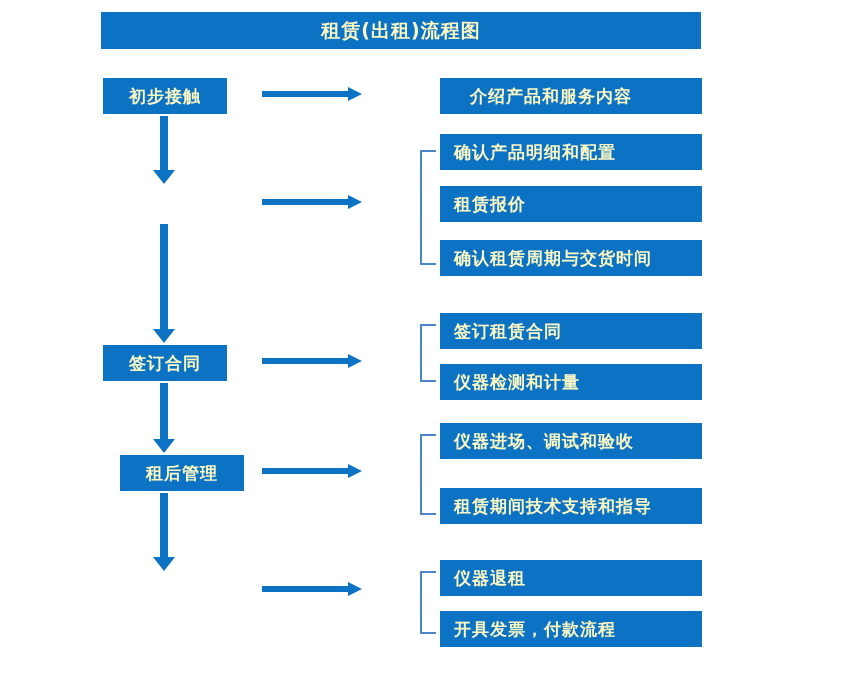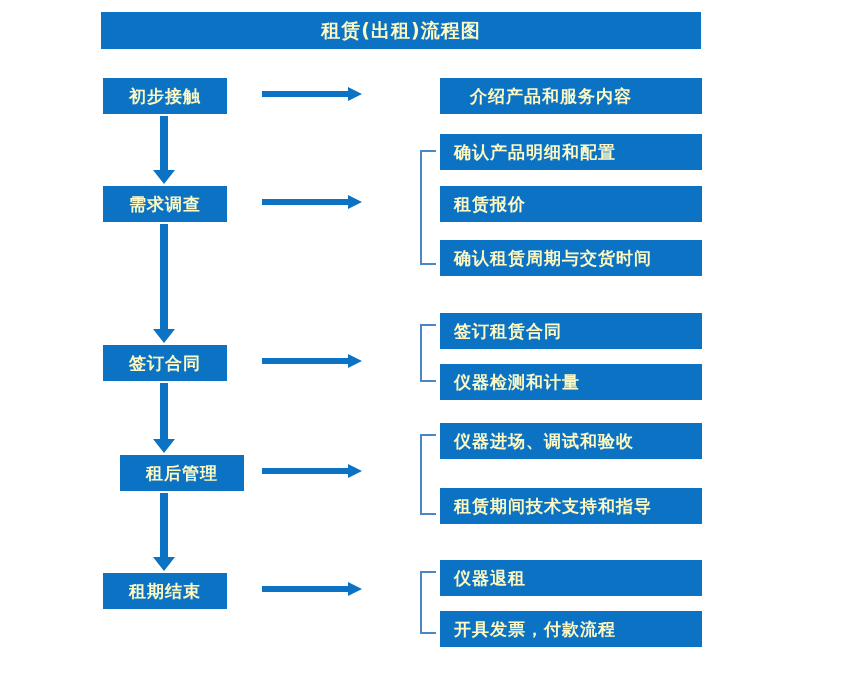--- a/index.html
+++ b/index.html
@@ -69,24 +69,22 @@
   svg { display: block; overflow: visible; }
 </style>
 </head>
 <body>
 
 <div id="canvas">
 
   <div class="box title-bar">租赁(出租)流程图</div>
 
   <div class="box stage-box" style="left:103px; top:78px;">初步接触</div>
-  <div class="box stage-box" style="left:103px; top:186px;">需求调查</div>
   <div class="box stage-box" style="left:103px; top:345px;">签订合同</div>
   <div class="box stage-box" style="left:120px; top:455px;">租后管理</div>
-  <div class="box stage-box" style="left:103px; top:573px;">租期结束</div>
 
   <div class="arrow-v" style="left:149px; top:116px; height:68px;">
     <svg width="30" height="68" viewBox="0 0 30 68">
       <polygon points="11,0 19,0 19,54 26,54 15,68 4,54 11,54" fill="#0b72c4"></polygon>
     </svg>
   </div>
   <div class="arrow-v" style="left:149px; top:224px; height:119px;">
     <svg width="30" height="119" viewBox="0 0 30 119">
       <polygon points="11,0 19,0 19,105 26,105 15,119 4,105 11,105" fill="#0b72c4"></polygon>
     </svg>

